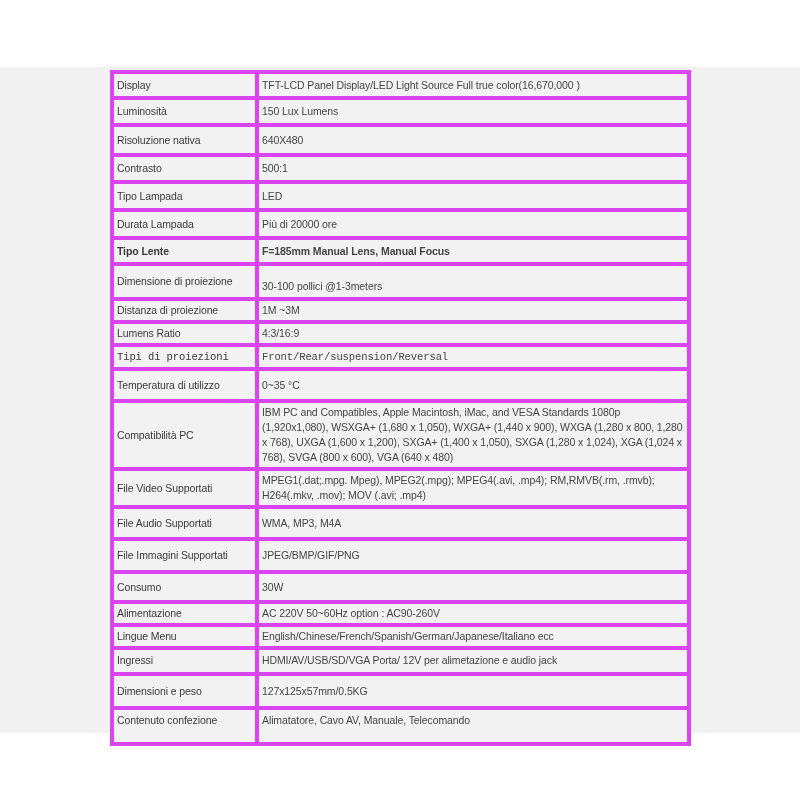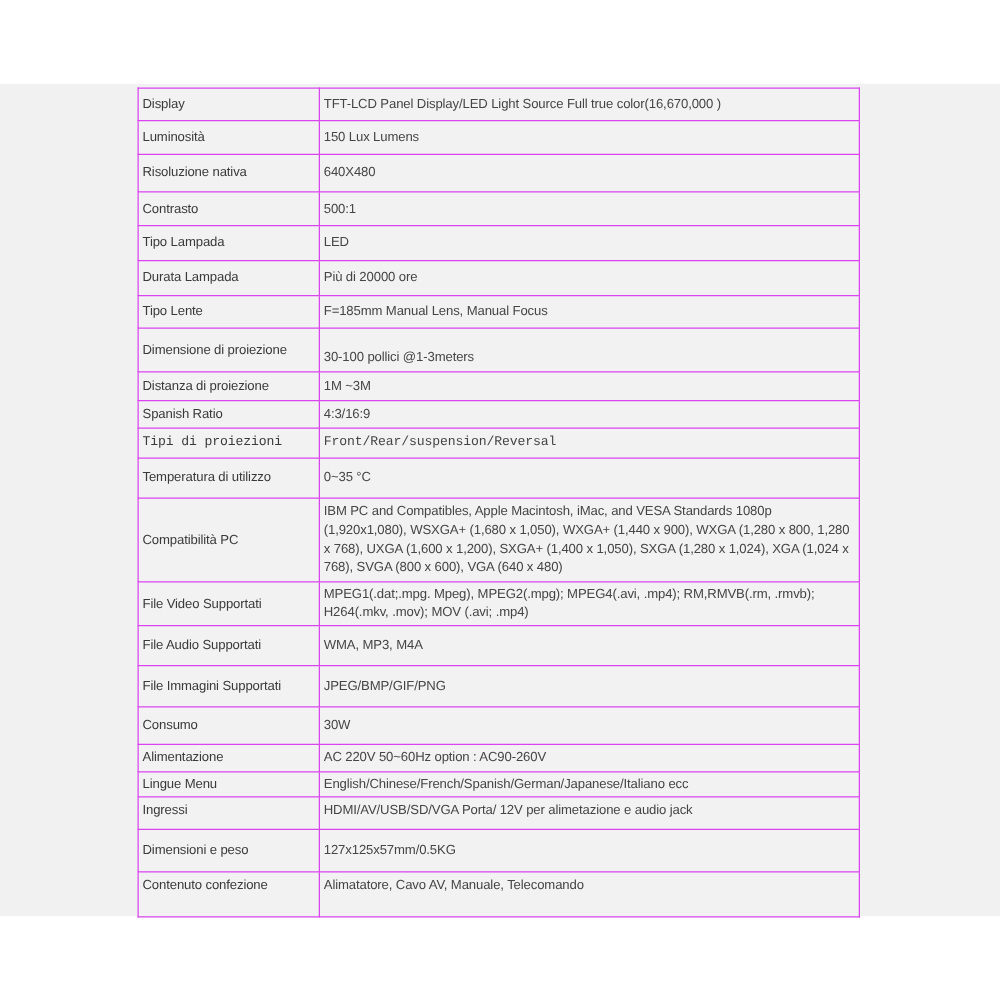--- a/index.html
+++ b/index.html
@@ -10,21 +10,21 @@
   .band {
     position: absolute; left: 0; top: 67px; width: 800px; height: 666px; background: #f1f1f1;
   }
   table.spec {
     position: absolute; left: 110px; top: 70px; width: 577px;
     border-collapse: collapse; table-layout: fixed; background: #f2f2f2;
   }
   table.spec col.c1 { width: 145px; }
   table.spec col.c2 { width: 432px; }
   table.spec td {
-    border: 1px solid #d946ef; padding: 2px 3px; font-size: 10.5px; color: #3a3a3a;
+    border: 4px solid #d946ef; padding: 2px 3px; font-size: 10.5px; color: #3a3a3a;
     line-height: 15px; vertical-align: middle; letter-spacing: -0.1px;
   }
   table.spec td.val { color: #454545; }
   table.spec td.bottom-val { vertical-align: bottom; padding-bottom: 3px; }
   table.spec td.top-val { vertical-align: top; padding-top: 3px; }
 </style>
 </head>
 <body>
 
 <div class="band"></div>
@@ -52,34 +52,34 @@
       <td class="val">500:1</td>
     </tr>
     <tr style="height: 28px;">
       <td>Tipo Lampada</td>
       <td class="val">LED</td>
     </tr>
     <tr style="height: 28px;">
       <td>Durata Lampada</td>
       <td class="val">Più di 20000 ore</td>
     </tr>
-    <tr style="height: 26px;">
+    <tr style="height: 26px; font-weight: bold;">
       <td>Tipo Lente</td>
       <td class="val">F=185mm Manual Lens, Manual Focus</td>
     </tr>
     <tr style="height: 35px;">
       <td>Dimensione di proiezione</td>
       <td class="val bottom-val">30-100 pollici @1-3meters</td>
     </tr>
     <tr style="height: 23px; margin-left: 46px;">
       <td>Distanza di proiezione</td>
       <td class="val">1M ~3M</td>
     </tr>
     <tr style="height: 22px;">
-      <td>Spanish Ratio</td>
+      <td>Lumens Ratio</td>
       <td class="val">4:3/16:9</td>
     </tr>
     <tr style="height: 24px; font-family: Liberation Mono, monospace;">
       <td>Tipi di proiezioni</td>
       <td class="val">Front/Rear/suspension/Reversal</td>
     </tr>
     <tr style="height: 32px;">
       <td>Temperatura di utilizzo</td>
       <td class="val">0~35 °C</td>
     </tr>

